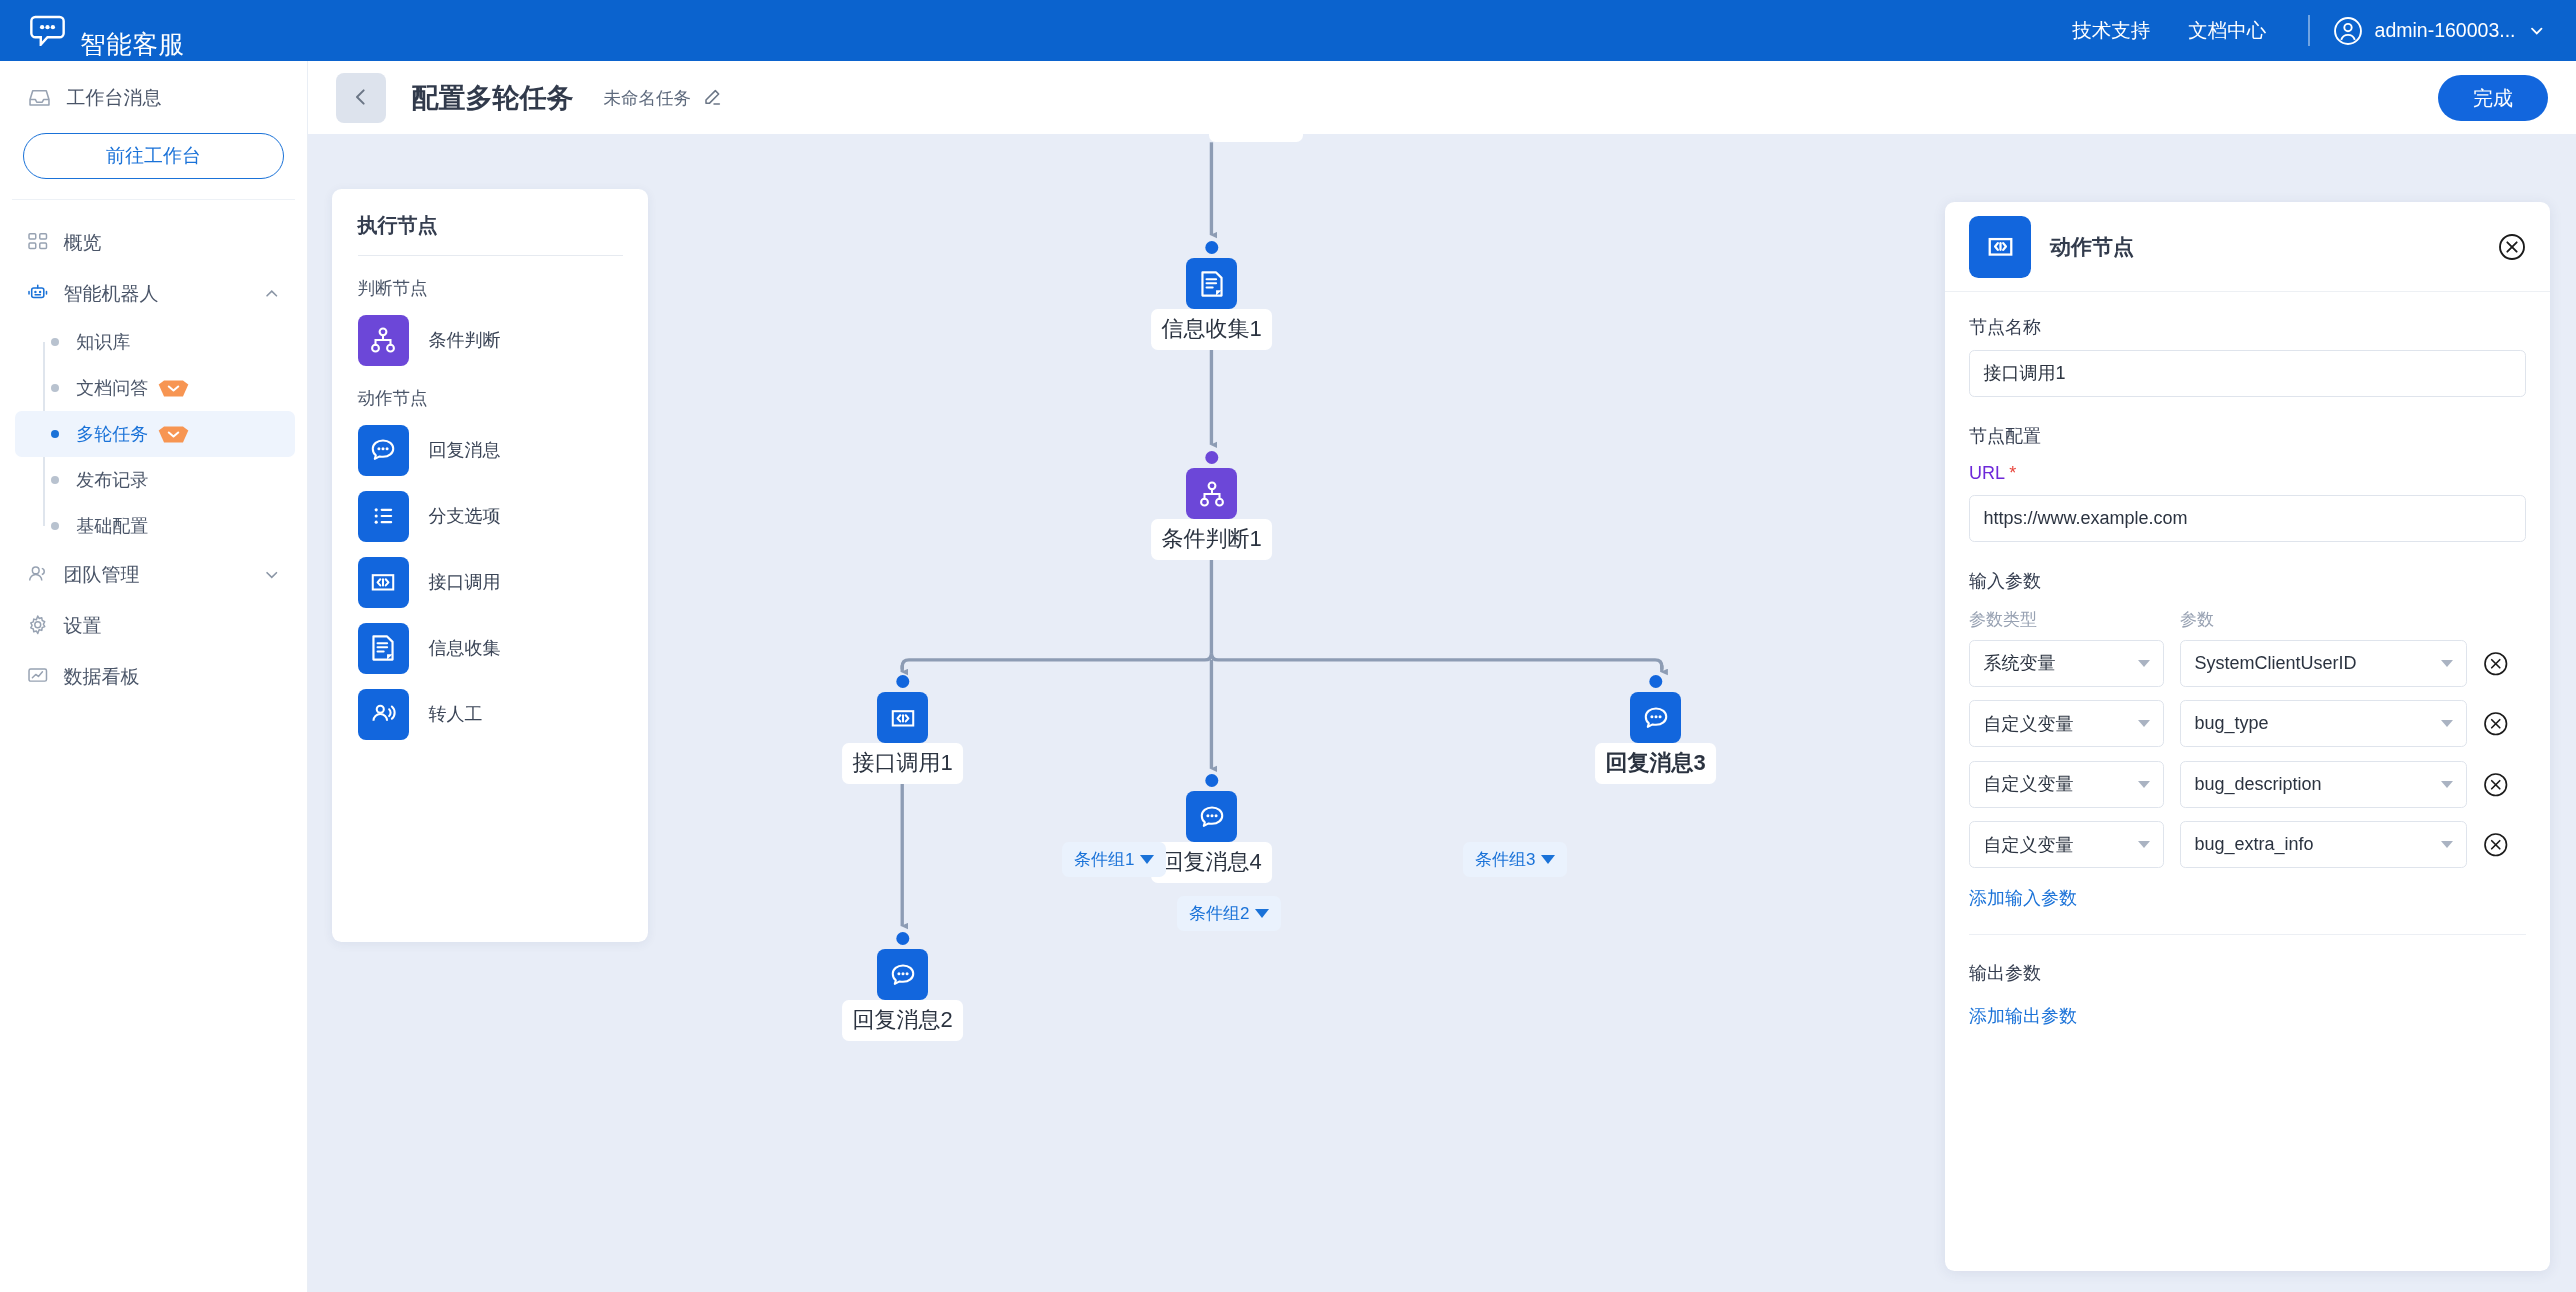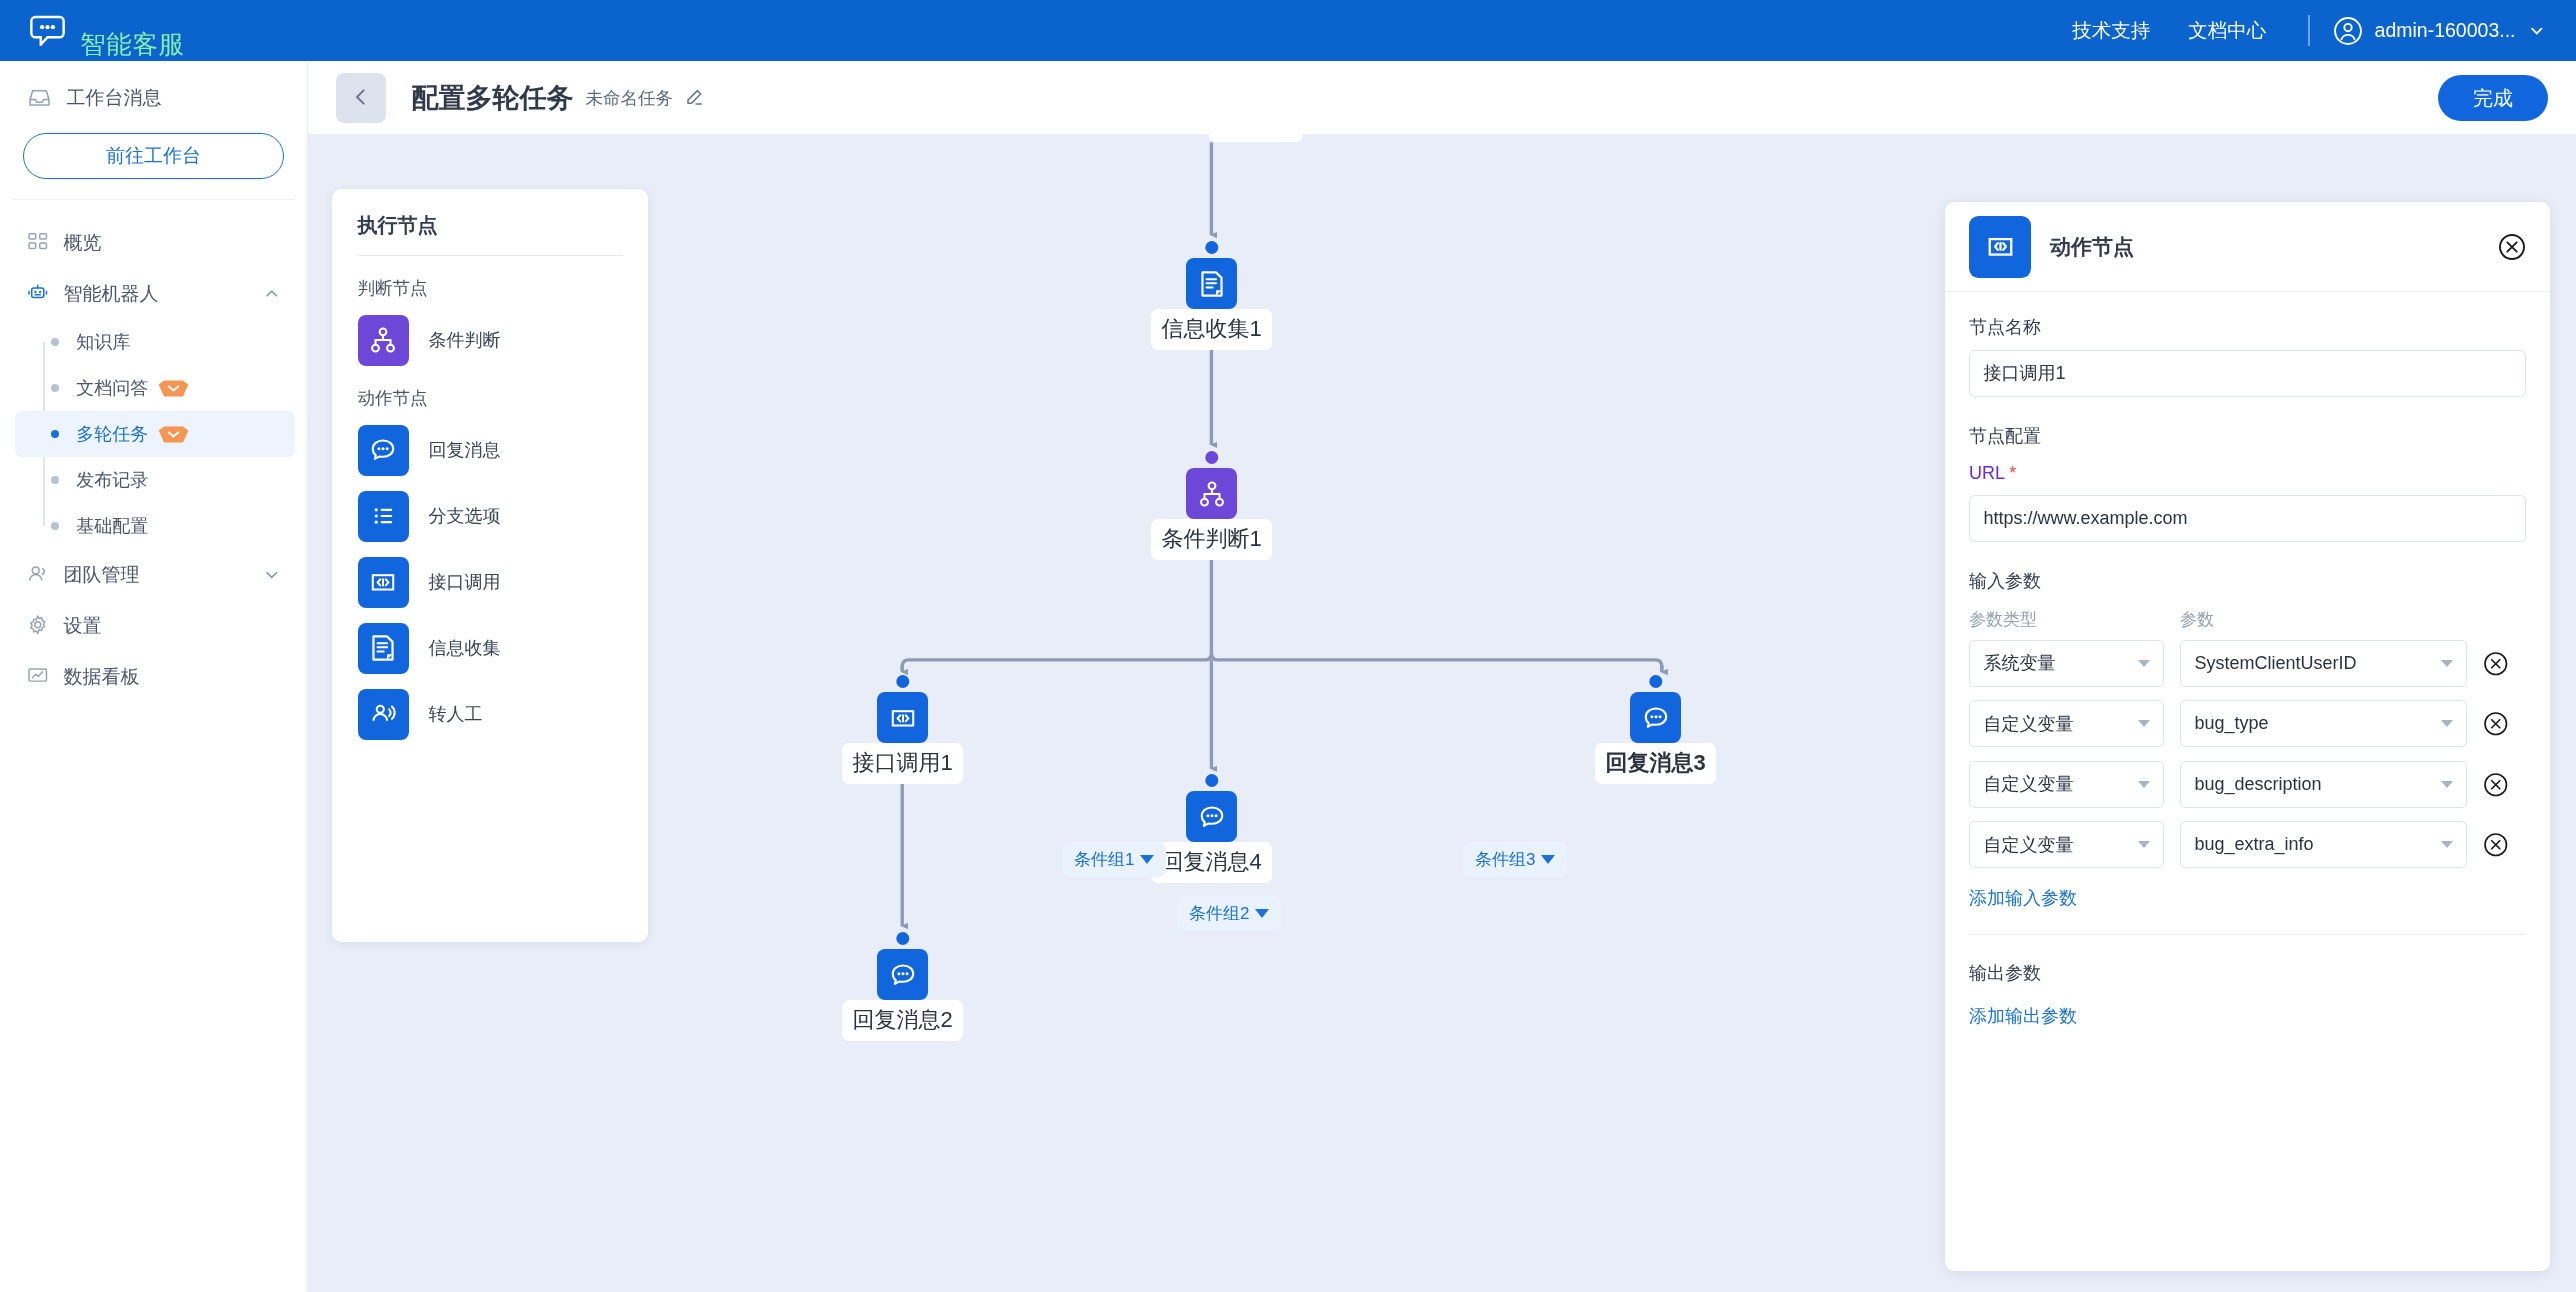--- a/index.html
+++ b/index.html
@@ -9,21 +9,21 @@
     background: #ffffff; overflow: hidden;
   }
 
   
   .topbar {
     position: absolute; left: 0; top: 0; width: 2576px; height: 61px;
     background: #0b63ce; display: flex; align-items: center;
   }
   .brand { display: flex; align-items: center; gap: 15px; margin-left: 30px; }
   .brand-icon { width: 35px; height: 31px; }
-  .brand-text { color: #86efac; font-size: 25.5px; letter-spacing: 0.7px; margin-top: 28px; }
+  .brand-text { color: #ffffff; font-size: 25.5px; letter-spacing: 0.7px; margin-top: 28px; }
   .topbar-right {
     margin-left: auto; margin-right: 31px;
     display: flex; align-items: center; gap: 0;
   }
   .top-link {
     color: #fff; font-size: 19.5px; padding: 0 19px; text-decoration: none; cursor: pointer;
   }
   .top-sep { width: 1.3px; height: 31px; background: rgba(255,255,255,0.42); margin: 0 23px; }
   .user-box { display: flex; align-items: center; gap: 12px; cursor: pointer; }
   .user-avatar { width: 30px; height: 30px; }
@@ -72,21 +72,21 @@
   
   .page-header {
     position: absolute; left: 308px; top: 61px; width: 2268px; height: 74px;
     background: #fff; display: flex; align-items: center; padding: 0 28px;
   }
   .back-btn {
     width: 50px; height: 50px; border-radius: 8px; background: #dde3ed;
     display: flex; align-items: center; justify-content: center; cursor: pointer;
   }
   .page-title { font-size: 27px; font-weight: bold; color: #313a4b; margin-left: 25.5px; }
-  .task-name { font-size: 17.5px; color: #5e6a7d; margin-left: 12px; }
+  .task-name { font-size: 17.5px; color: #5e6a7d; margin-left: 30px; }
   .edit-pen { margin-left: 10.8px; width: 20px; height: 20px; cursor: pointer; }
   .done-btn {
     margin-left: auto; background: #1266dd; color: #fff; font-size: 20px;
     border: none; border-radius: 25.5px; padding: 0 35px; height: 46px; cursor: pointer;
   }
 
   
   .canvas {
     position: absolute; left: 308px; top: 134px; width: 2268px; height: 1158px;
     background: #e8edf7; overflow: hidden;

